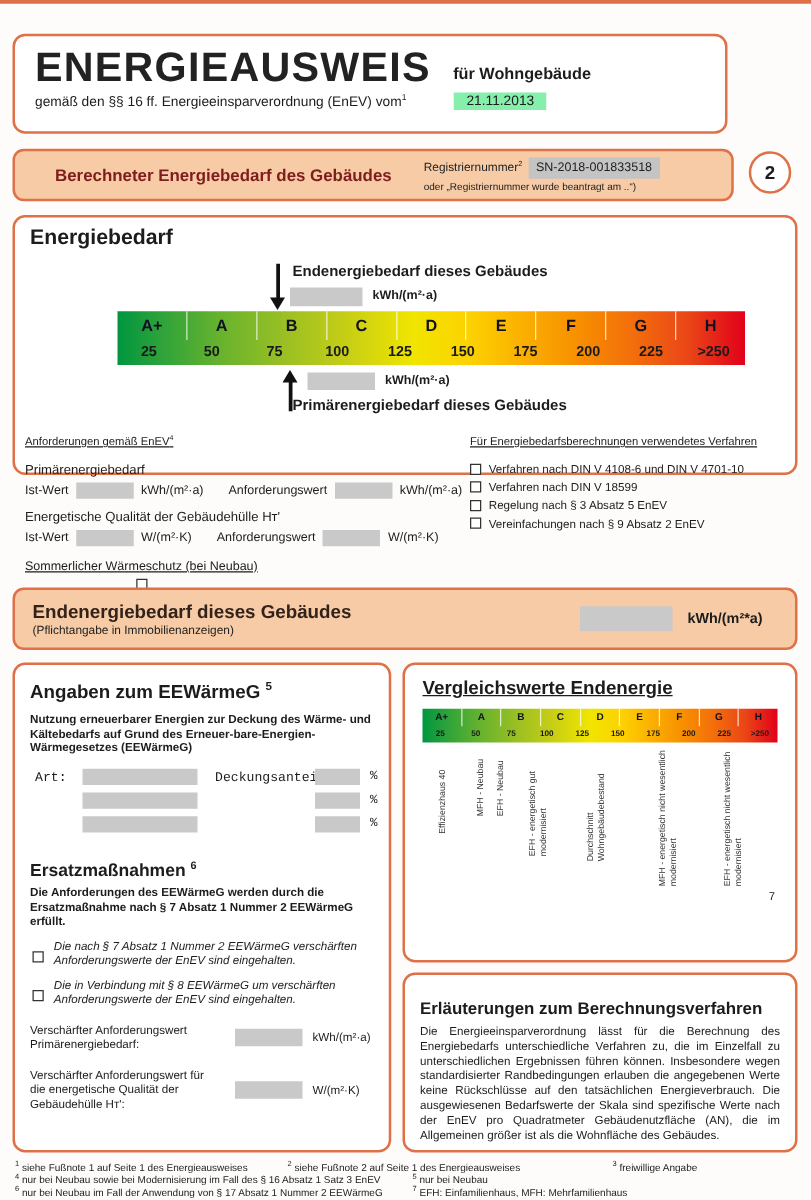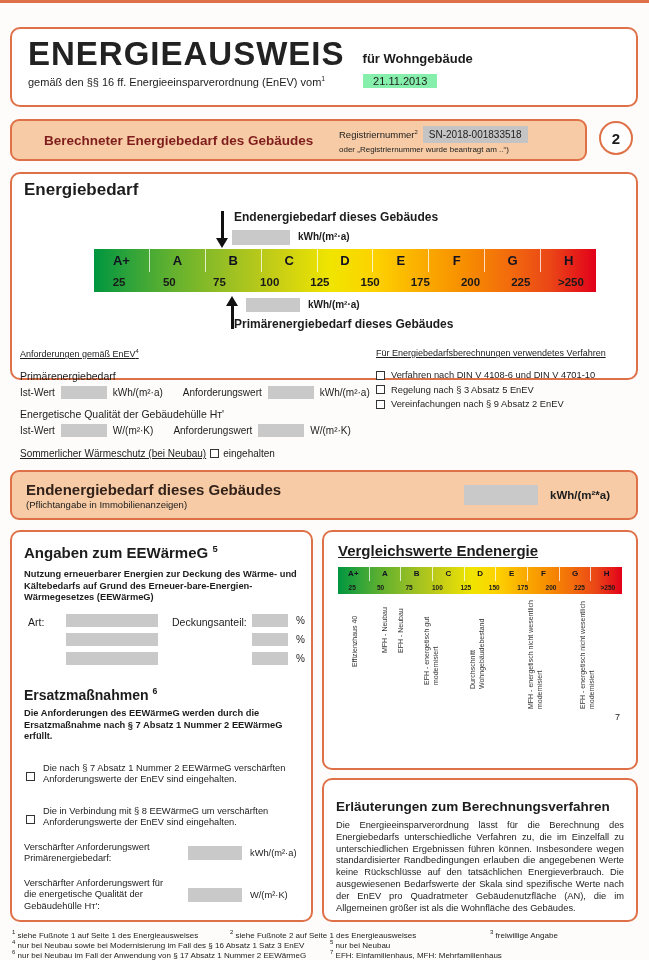--- a/index.html
+++ b/index.html
@@ -22,21 +22,21 @@
   .band {
     position: absolute;
     border: 2px solid #df7148;
     border-radius: 9px;
     background: #f6cba5;
   }
   .field { background: #c9c9c9; display: inline-block; }
   sup { font-size: 0.62em; vertical-align: super; }
 
   
-  .box-header { left: 10px; top: 27px; width: 628px; height: 80px; padding: 6px 16px 0 16px; }
+  .box-header { left: 10px; top: 27px; width: 572px; height: 80px; padding: 6px 16px 0 16px; }
   .hline1 { display: flex; align-items: flex-end; gap: 18px; }
   .h-title { font-size: 33px; font-weight: bold; letter-spacing: 1px; color: #222; }
   .h-sub { font-size: 13px; font-weight: bold; padding-bottom: 7px; }
   .hline2 { font-size: 11px; margin-top: 1px; display: flex; align-items: center; }
   .h-date { margin-left: 38px; background: #86efac; padding: 1px 10px; font-size: 11px; }
 
   
   .band-calc { left: 10px; top: 119px; width: 577px; height: 42px; display: flex; align-items: center; padding: 0 14px; gap: 10px; }
   .bc-title { flex: 1; font-weight: bold; font-size: 13.5px; color: #7f1d1d; margin-left: 18px; }
   .reg-block { width: 232px; font-size: 9.5px; color: #222; }
@@ -85,50 +85,50 @@
 
   .anf-head { left: 8px; top: 174px; font-size: 9px; text-decoration: underline; }
   .verf-head { left: 364px; top: 174px; font-size: 9px; text-decoration: underline; }
   .prim-row { left: 8px; top: 196px; font-size: 10.5px; }
   .erow { display: flex; align-items: center; gap: 6px; font-size: 10px; }
   .erow1 { left: 8px; top: 212px; }
   .erow2 { left: 8px; top: 250px; }
   .hull-row { left: 8px; top: 234px; font-size: 10.5px; }
   .ml14 { margin-left: 14px; }
   .f46 { width: 46px; height: 13px; }
-  .sommer { left: 8px; top: 274px; display: flex; align-items: center; gap: 4px; font-size: 10px; }
+  .sommer { left: 8px; top: 274px; display: flex; align-items: center; gap: 4px; font-size: 10px; flex-direction: column; }
   .u { text-decoration: underline; }
   .cbx { width: 9px; height: 9px; border: 1.3px solid #333; background: #fff; flex: none; display: inline-block; }
   .verf-list { left: 364px; top: 196px; width: 252px; }
   .verf-list .vrow { display: flex; align-items: center; gap: 6px; font-size: 9.3px; margin-bottom: 4.5px; }
 
   
   .band-end { left: 10px; top: 470px; width: 628px; height: 50px; display: flex; align-items: center; padding: 0 14px; }
   .be-left { flex: 1; }
   .be-title { font-size: 15px; font-weight: bold; color: #33221a; }
   .be-sub { font-size: 9.5px; margin-top: 1px; }
   .be-field { width: 74px; height: 20px; margin-right: 12px; }
   .be-unit { font-weight: bold; font-size: 11.5px; width: 72px; }
 
   
   .box-eew { left: 10px; top: 530px; width: 303px; height: 392px; padding: 10px 12px; }
   .eew-title { font-size: 15px; font-weight: bold; margin: 2px 0 8px; }
   .bold-intro { font-size: 9.3px; font-weight: bold; line-height: 11.5px; }
   .art-block { position: relative; height: 62px; font-size: 10.5px; margin-top: 10px; margin-bottom: 4px; }
-  .art-block > * { position: absolute; }
+  .art-block > * { position: absolute; font-family: Liberation Mono, monospace; }
   .art-label { left: 4px; top: 2px; }
   .af { width: 92px; height: 13px; left: 42px; }
   .af1 { top: 0; } .af2 { top: 19px; } .af3 { top: 38px; }
   .deck-label { left: 148px; top: 2px; }
   .pf { width: 36px; height: 13px; left: 228px; }
   .pf1 { top: 0; } .pf2 { top: 19px; } .pf3 { top: 38px; }
   .pct { left: 272px; font-size: 10px; }
   .pct1 { top: 1px; } .pct2 { top: 20px; } .pct3 { top: 39px; }
   .ersatz-title { font-size: 14px; font-weight: bold; margin: 10px 0 6px; }
-  .cbrow { display: flex; margin-top: 20px; }
+  .cbrow { display: flex; margin-top: 8px; font-style: italic; }
   .cbrow .cbx { margin: 9px 8px 0 2px; }
   .cbrow .cbtext { font-size: 9.3px; line-height: 11.5px; width: 244px; }
   .reqrow { display: flex; align-items: center; margin-top: 13px; }
   .reqrow .rlabel { width: 152px; font-size: 9.3px; line-height: 11.5px; }
   .reqrow .field { width: 54px; height: 14px; margin-left: 12px; flex: none; }
   .reqrow .runit { font-size: 9.3px; margin-left: 8px; }
 
   
   .box-vgl { left: 322px; top: 530px; width: 316px; height: 240px; padding: 8px 10px; }
   .vgl-title { font-size: 15px; font-weight: bold; margin: 2px 0 8px 4px; text-decoration: underline; }
@@ -268,20 +268,24 @@
     <span>eingehalten</span>
   </div>
 
   <div class="verf-list">
     <div class="vrow">
       <span class="cbx"></span>
       <span>Verfahren nach DIN V 4108-6 und DIN V 4701-10</span>
     </div>
     <div class="vrow">
       <span class="cbx"></span>
+      <span>Verfahren nach DIN V 18599</span>
+    </div>
+    <div class="vrow">
+      <span class="cbx"></span>
       <span>Regelung nach § 3 Absatz 5 EnEV</span>
     </div>
     <div class="vrow">
       <span class="cbx"></span>
       <span>Vereinfachungen nach § 9 Absatz 2 EnEV</span>
     </div>
   </div>
 </div>
 
 <div class="band band-end">

